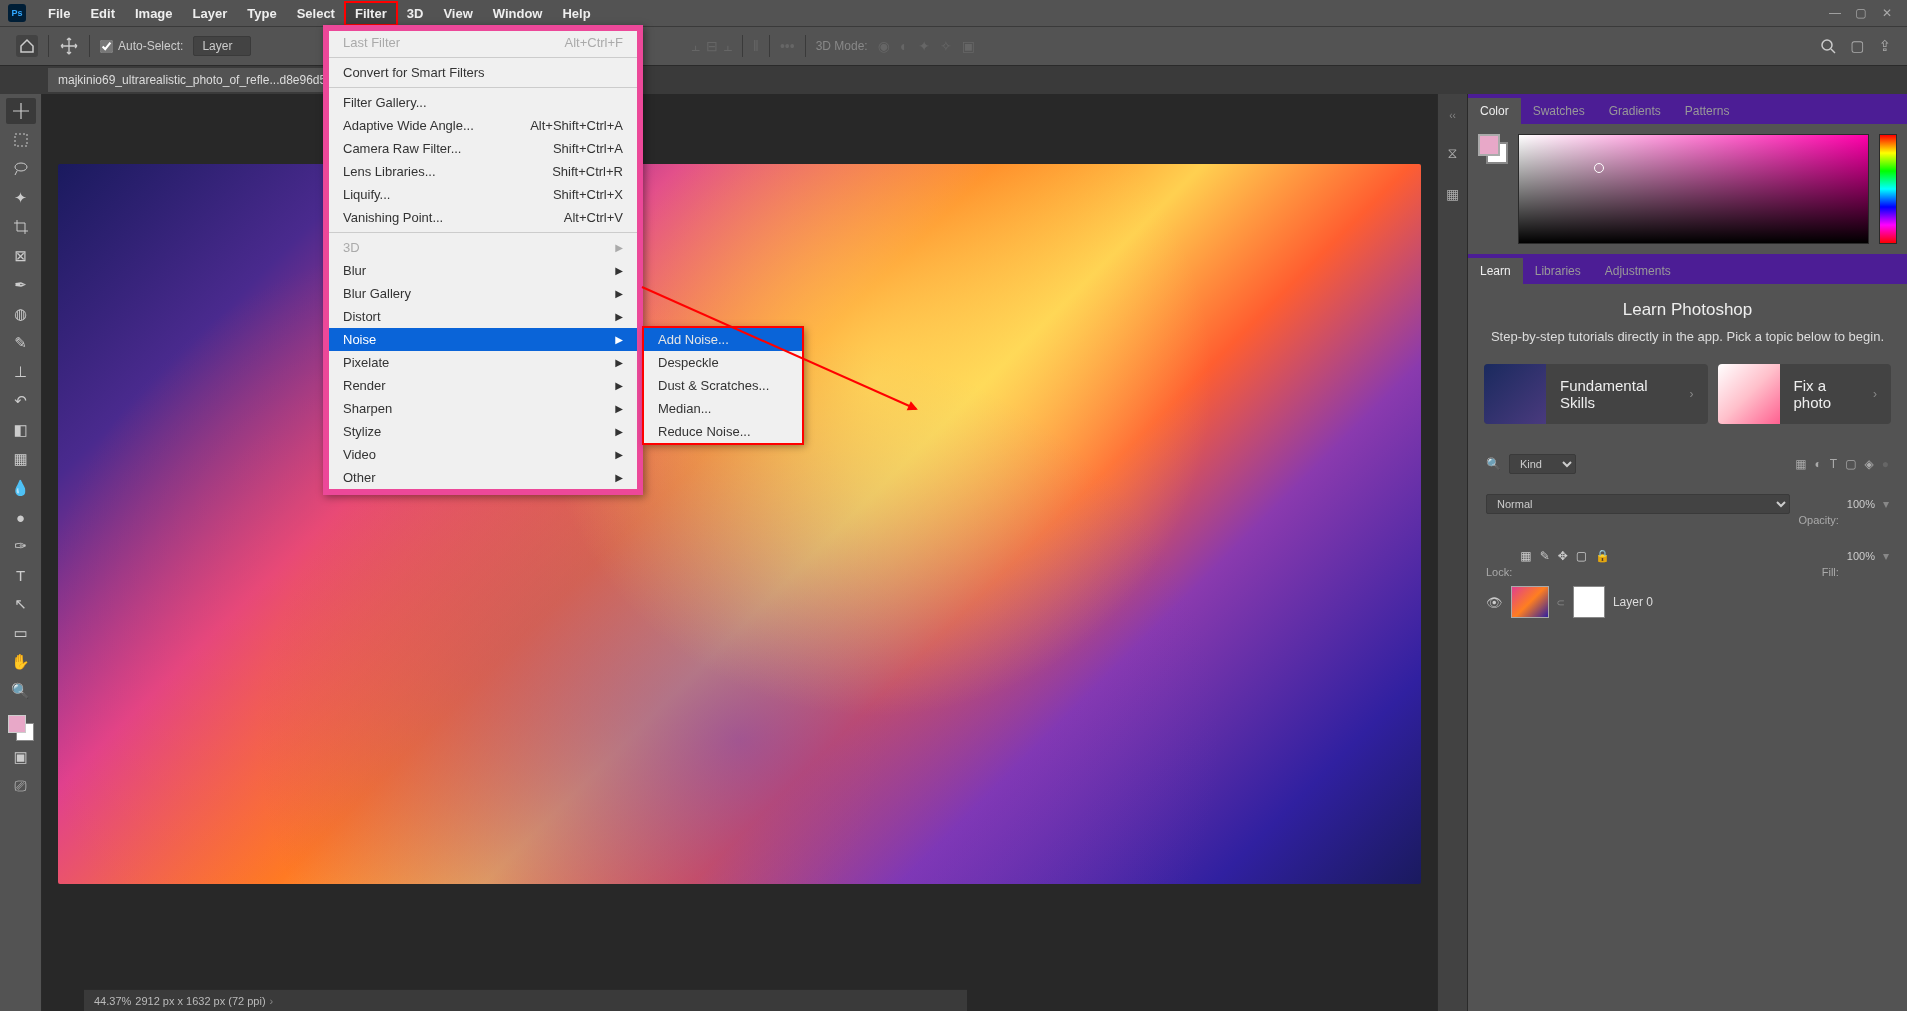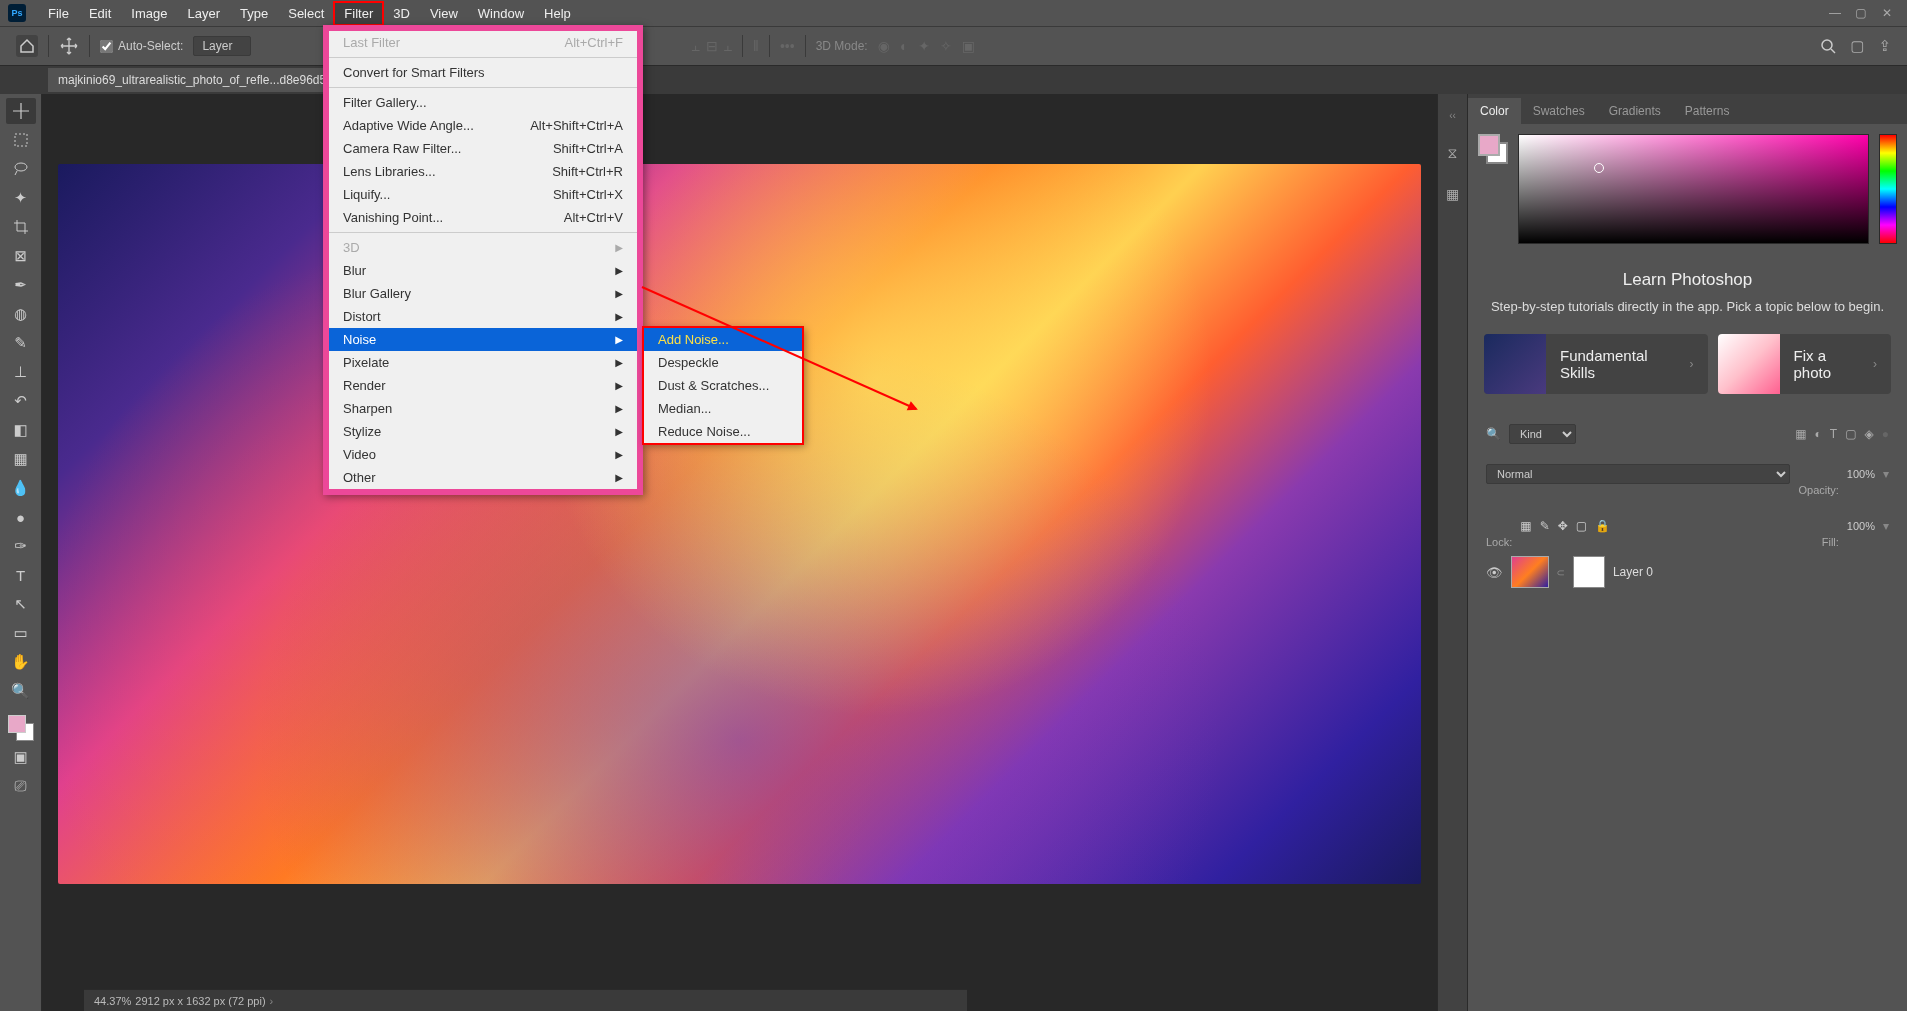--- a/index.html
+++ b/index.html
@@ -1,21 +1,21 @@
 <!DOCTYPE html>
 <html><head>
 <meta charset="utf-8">
 <style>
 * { margin: 0; padding: 0; box-sizing: border-box; font-family: 'Segoe UI', Tahoma, sans-serif; user-select: none; }
 body { background: #323232; color: #ccc; font-size: 12px; overflow: hidden; width: 1907px; height: 1011px; position: relative; }
 
 
 .menubar { background: #535353; height: 26px; display: flex; align-items: center; padding-left: 8px; }
 .menubar .ps-icon { width: 18px; height: 18px; background: #001e36; border-radius: 3px; margin-right: 12px; display: flex; align-items: center; justify-content: center; color: #31a8ff; font-size: 9px; font-weight: bold; }
-.menubar .menu-item { padding: 4px 10px; cursor: pointer; color: #eee; font-size: 13px; }
+.menubar .menu-item { padding: 4px 10px; cursor: pointer; color: #eee; font-size: 13px; font-weight: bold; }
 .menubar .menu-item.active { background: #404040; outline: 2px solid #ff0000; outline-offset: -1px; }
 .menubar .window-controls { margin-left: auto; display: flex; gap: 2px; padding-right: 8px; }
 .menubar .window-controls div { width: 24px; height: 18px; display: flex; align-items: center; justify-content: center; color: #aaa; cursor: pointer; }
 
 
 .optionsbar { background: #535353; height: 40px; display: flex; align-items: center; padding: 0 16px; gap: 10px; border-top: 1px solid #3a3a3a; border-bottom: 1px solid #2a2a2a; }
 .optionsbar .home-icon { width: 22px; height: 22px; background: #434343; border-radius: 3px; display: flex; align-items: center; justify-content: center; }
 .optionsbar .tool-icon { width: 20px; height: 20px; display: flex; align-items: center; justify-content: center; }
 .optionsbar .sep { width: 1px; height: 22px; background: #3a3a3a; }
 .optionsbar .checkbox { display: flex; align-items: center; gap: 5px; color: #ccc; }
@@ -52,27 +52,27 @@
 
 .menu-dropdown { position: absolute; top: 25px; left: 323px; background: #f0f0f0; border: 6px solid #ec4899; width: 320px; box-shadow: 2px 2px 8px rgba(0,0,0,0.4); z-index: 50; }
 .menu-dropdown .mi { padding: 4px 14px; color: #333; font-size: 13px; display: flex; justify-content: space-between; align-items: center; cursor: pointer; }
 .menu-dropdown .mi.disabled { color: #aaa; }
 .menu-dropdown .mi.selected { background: #0a64d8; color: #fff; }
 .menu-dropdown .divider { height: 1px; background: #ccc; margin: 3px 0; }
 .menu-dropdown .arrow { font-size: 10px; }
 
 .submenu { position: absolute; top: 327px; left: 643px; background: #f0f0f0; border: 1px solid #999; width: 160px; box-shadow: 2px 2px 8px rgba(0,0,0,0.4); z-index: 51; outline: 2px solid #ff0000; outline-offset: -1px; }
 .submenu .mi { padding: 4px 14px; color: #333; font-size: 13px; cursor: pointer; }
-.submenu .mi.selected { background: #0a64d8; color: #fde047; }
+.submenu .mi.selected { background: #0a64d8; color: #e5e5e5; }
 
 
 .right-dock { width: 30px; background: #424242; border-left: 1px solid #2a2a2a; display:flex; flex-direction:column; align-items:center; padding-top:16px; gap:24px;}
 .right-dock .dock-icon{color:#aaa;font-size:14px;}
 .panels { width: 440px; background: #535353; border-left: 1px solid #2a2a2a; display:flex; flex-direction:column;}
-.panel-tabs { display: flex; background: #404040; height: 30px; align-items: end; }
+.panel-tabs { display: flex; background: #4c1d95; height: 30px; align-items: end; }
 .panel-tabs .ptab { padding: 6px 12px; color: #999; font-size: 12px; cursor: pointer; }
 .panel-tabs .ptab.active { background: #535353; color: #eee; }
 .panel-body { background: #535353; padding: 10px; }
 
 .color-panel { display: flex; gap: 10px; align-items: flex-start; }
 .color-swatches-big { position: relative; width: 30px; height: 30px; }
 .color-swatches-big .fg { position: absolute; width: 22px; height: 22px; background: #e8a8c8; border: 2px solid #aaa; top: 0; left: 0; z-index: 2; }
 .color-swatches-big .bg { position: absolute; width: 22px; height: 22px; background: #fff; border: 2px solid #888; bottom: 0; right: 0; }
 .color-field { flex: 1; height: 110px; background: linear-gradient(to right, #fff, #ff00aa); position: relative; border:1px solid #2a2a2a;}
 .color-field::after { content: ''; position: absolute; inset: 0; background: linear-gradient(to bottom, transparent, #000); }
@@ -347,20 +347,25 @@
       <div class="color-swatches-big">
         <div class="fg"></div>
         <div class="bg"></div>
       </div>
       <div class="color-field">
         <div class="color-picker-circle"></div>
       </div>
       <div class="hue-strip"></div>
     </div>
 
+    <div class="panel-tabs">
+      <div class="ptab active">Learn</div>
+      <div class="ptab">Libraries</div>
+      <div class="ptab">Adjustments</div>
+    </div>
     <div class="panel-body learn-panel">
       <h3>Learn Photoshop</h3>
       <p>Step-by-step tutorials directly in the app. Pick a topic below to begin.</p>
       <div class="learn-cards">
         <div class="learn-card">
           <div class="thumb"></div>
           <div class="title">Fundamental Skills</div>
           <div class="chev">›</div>
         </div>
         <div class="learn-card c2">

